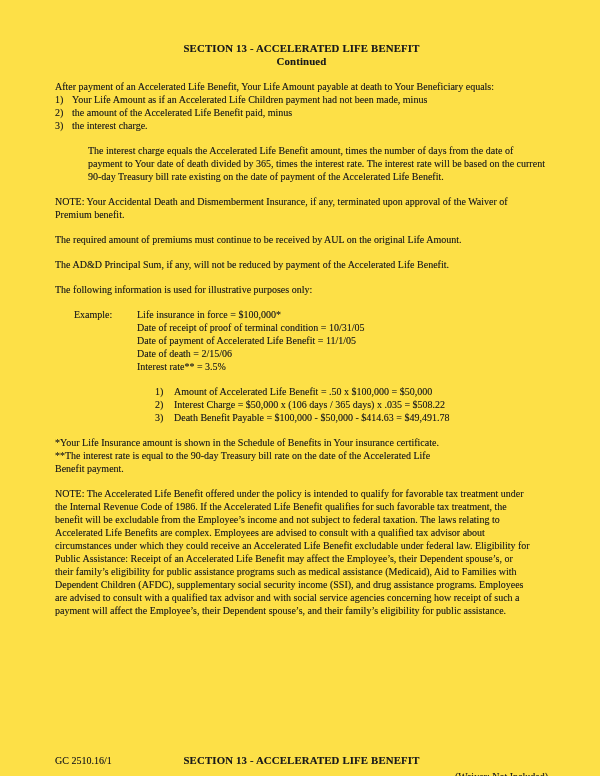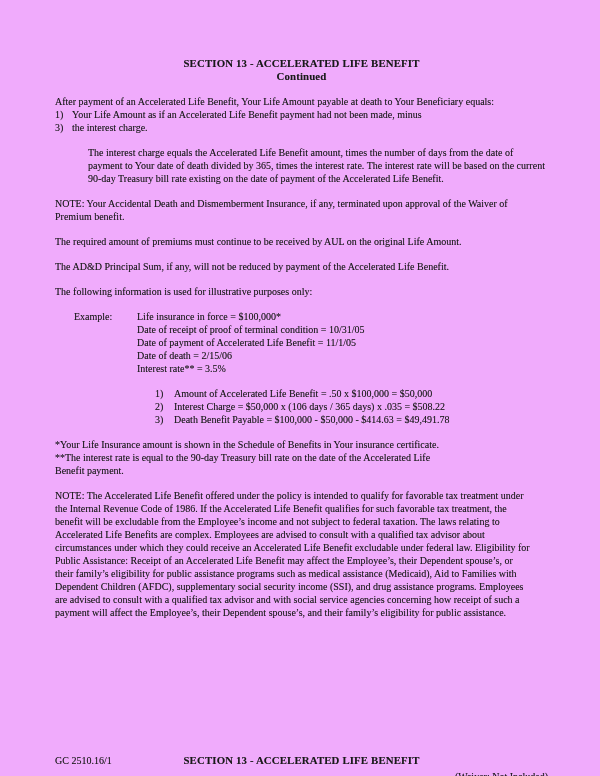--- a/index.html
+++ b/index.html
@@ -1,22 +1,22 @@
 <!DOCTYPE html>
 <html><head>
 <meta charset="utf-8">
 <style>
   html, body { margin: 0; padding: 0; background: #ffffff; }
   .page {
     position: relative;
     width: 600px;
     height: 776px;
     box-sizing: border-box;
-    background: #f0abfc;
-    padding: 57px 52px 0 55px;
+    background: #fde047;
+    padding: 42px 52px 0 55px;
     overflow: hidden;
     font-family: "Liberation Serif", "DejaVu Serif", serif;
     font-size: 10px;
     line-height: 13px;
     color: #1a1a1a;
     text-shadow: 0 0 0.5px rgba(40,40,40,0.45);
   }
   .doc-title {
     text-align: center;
     font-weight: bold;
@@ -56,21 +56,24 @@
 
   <header class="doc-title">
     <div>SECTION 13 - ACCELERATED LIFE BENEFIT</div>
     <div>Continued</div>
   </header>
 
   <p class="para">After payment of an Accelerated Life Benefit, Your Life Amount payable at death to Your Beneficiary equals:</p>
 
   <div class="num-list">
     <div class="item">
-      <span class="num">1)</span><span>Your Life Amount as if an Accelerated Life Benefit payment had not been made, minus</span>
+      <span class="num">1)</span><span>Your Life Amount as if an Accelerated Life Children payment had not been made, minus</span>
+    </div>
+    <div class="item">
+      <span class="num">2)</span><span>the amount of the Accelerated Life Benefit paid, minus</span>
     </div>
     <div class="item">
       <span class="num">3)</span><span>the interest charge.</span>
     </div>
   </div>
 
   <p class="para indent lines">The interest charge equals the Accelerated Life Benefit amount, times the number of days from the date of
 payment to Your date of death divided by 365, times the interest rate. The interest rate will be based on the current
 90-day Treasury bill rate existing on the date of payment of the Accelerated Life Benefit.</p>
 

